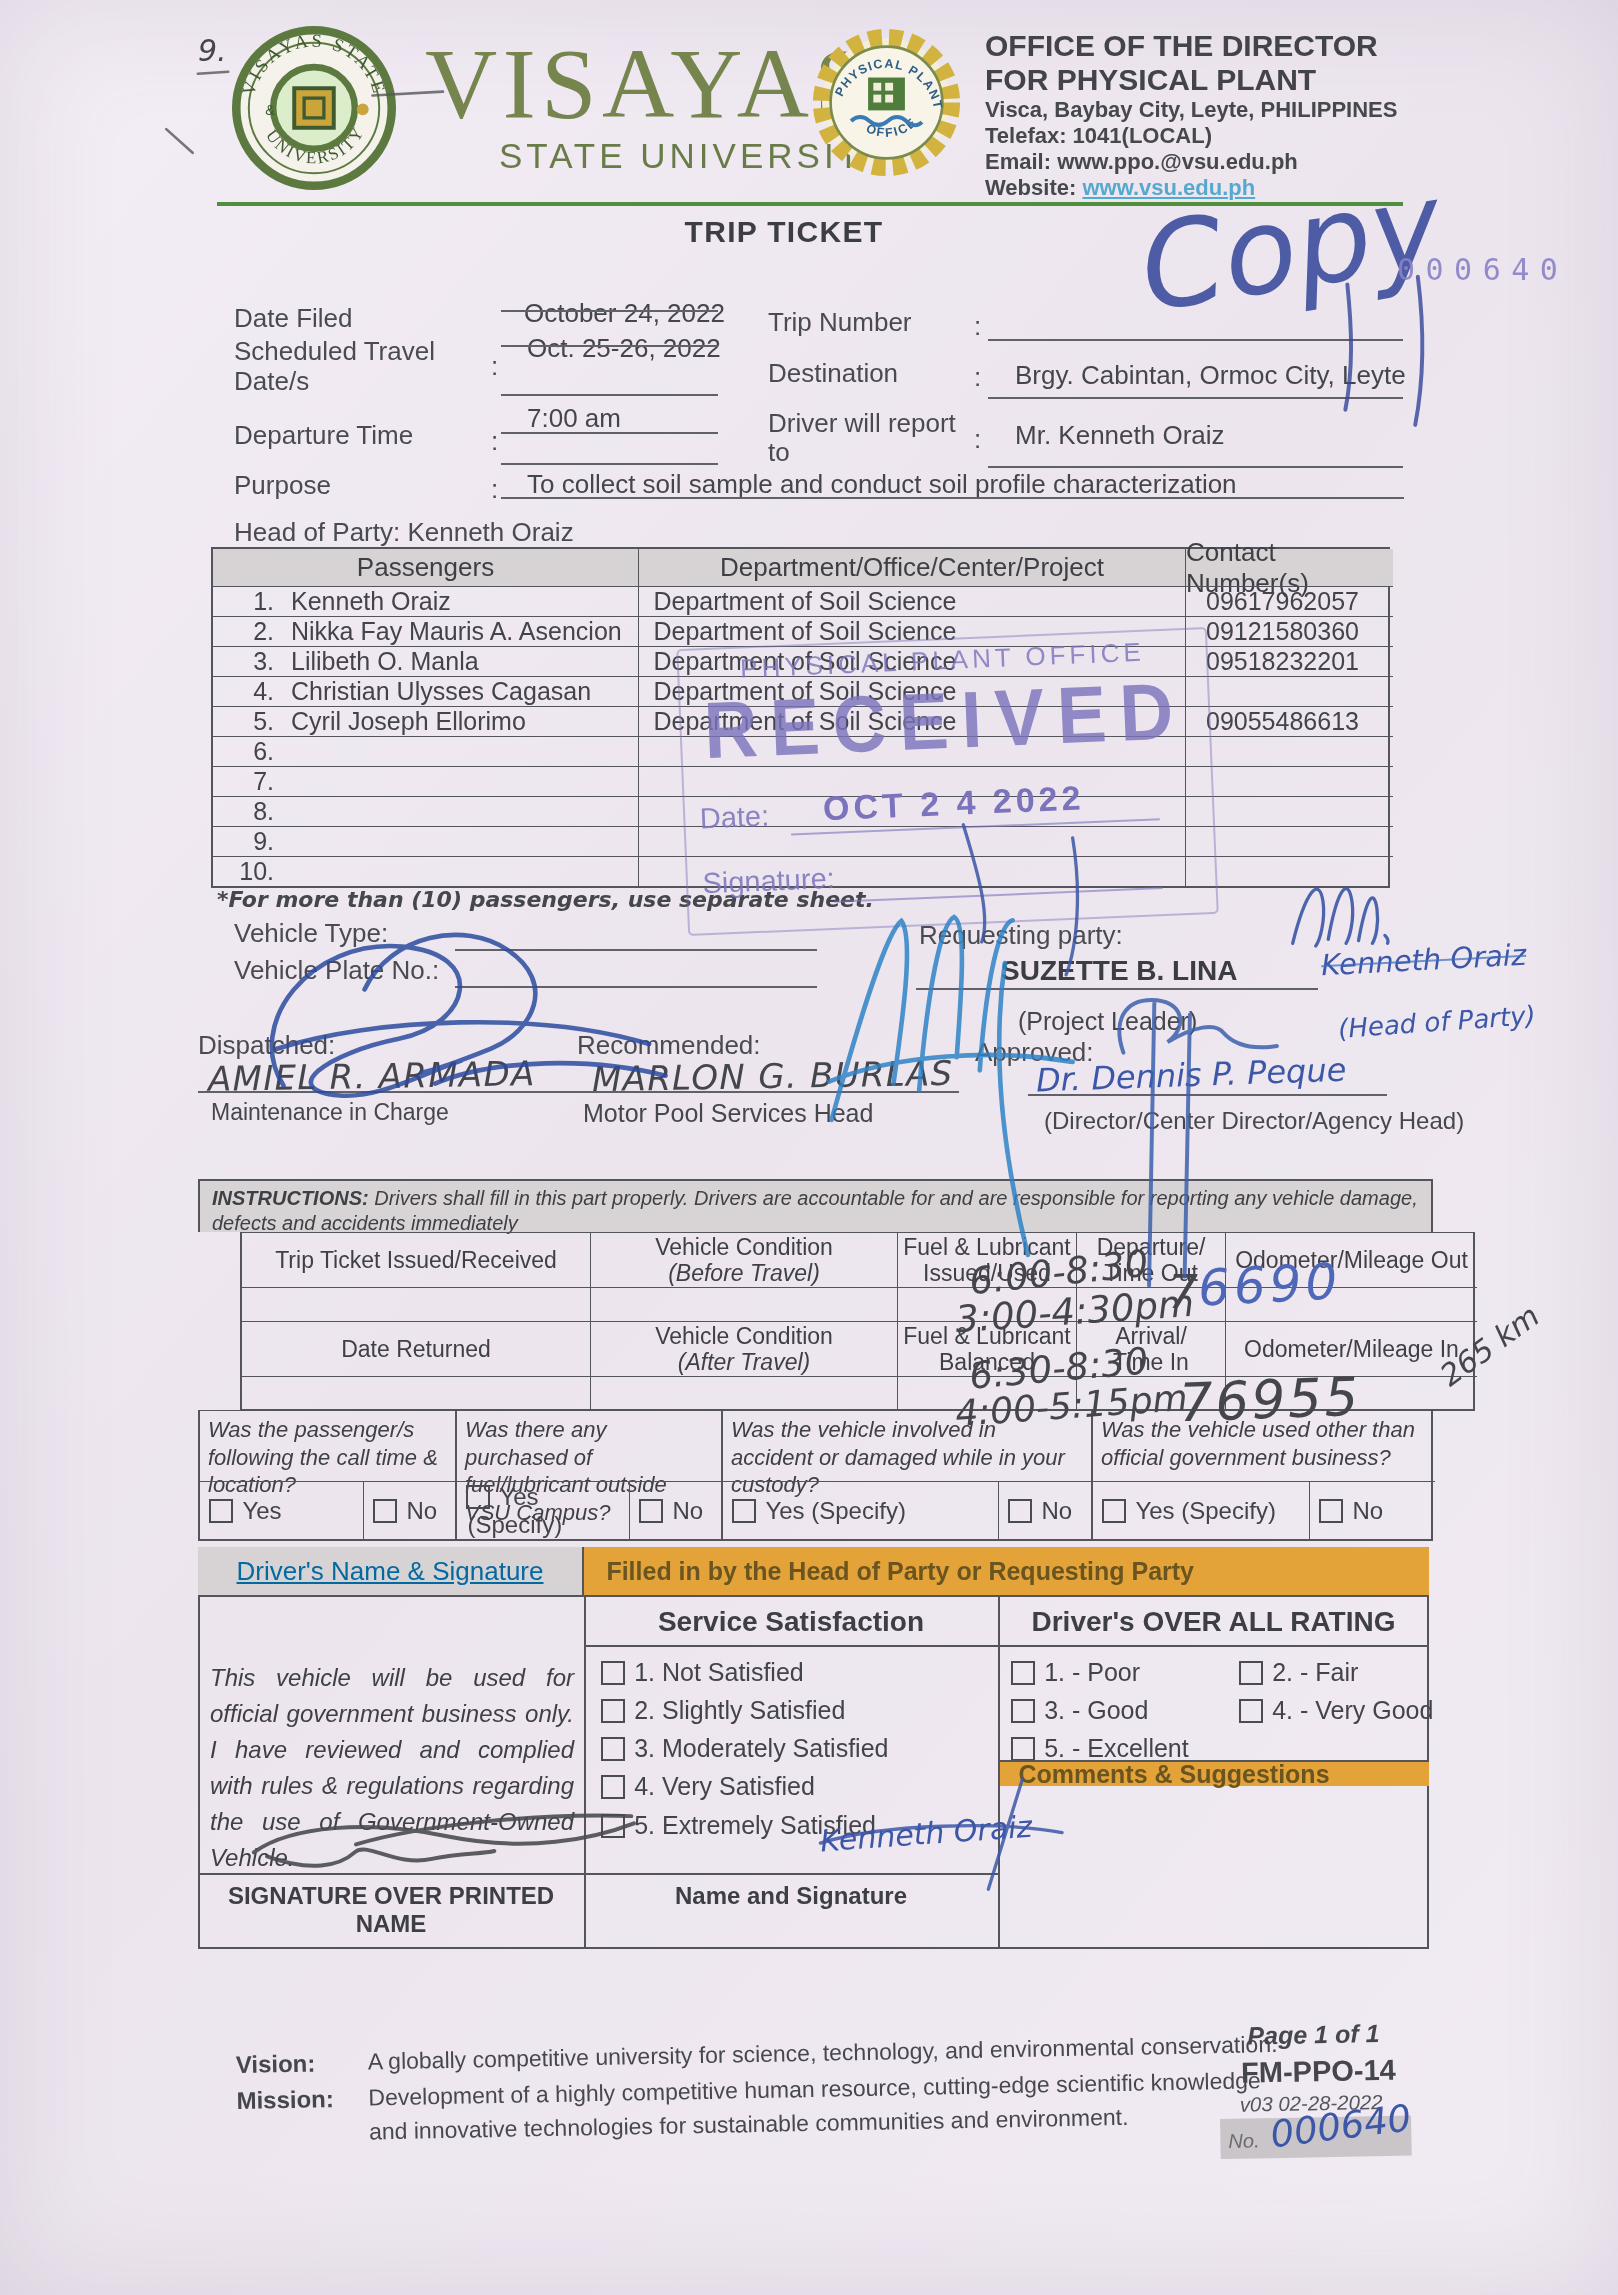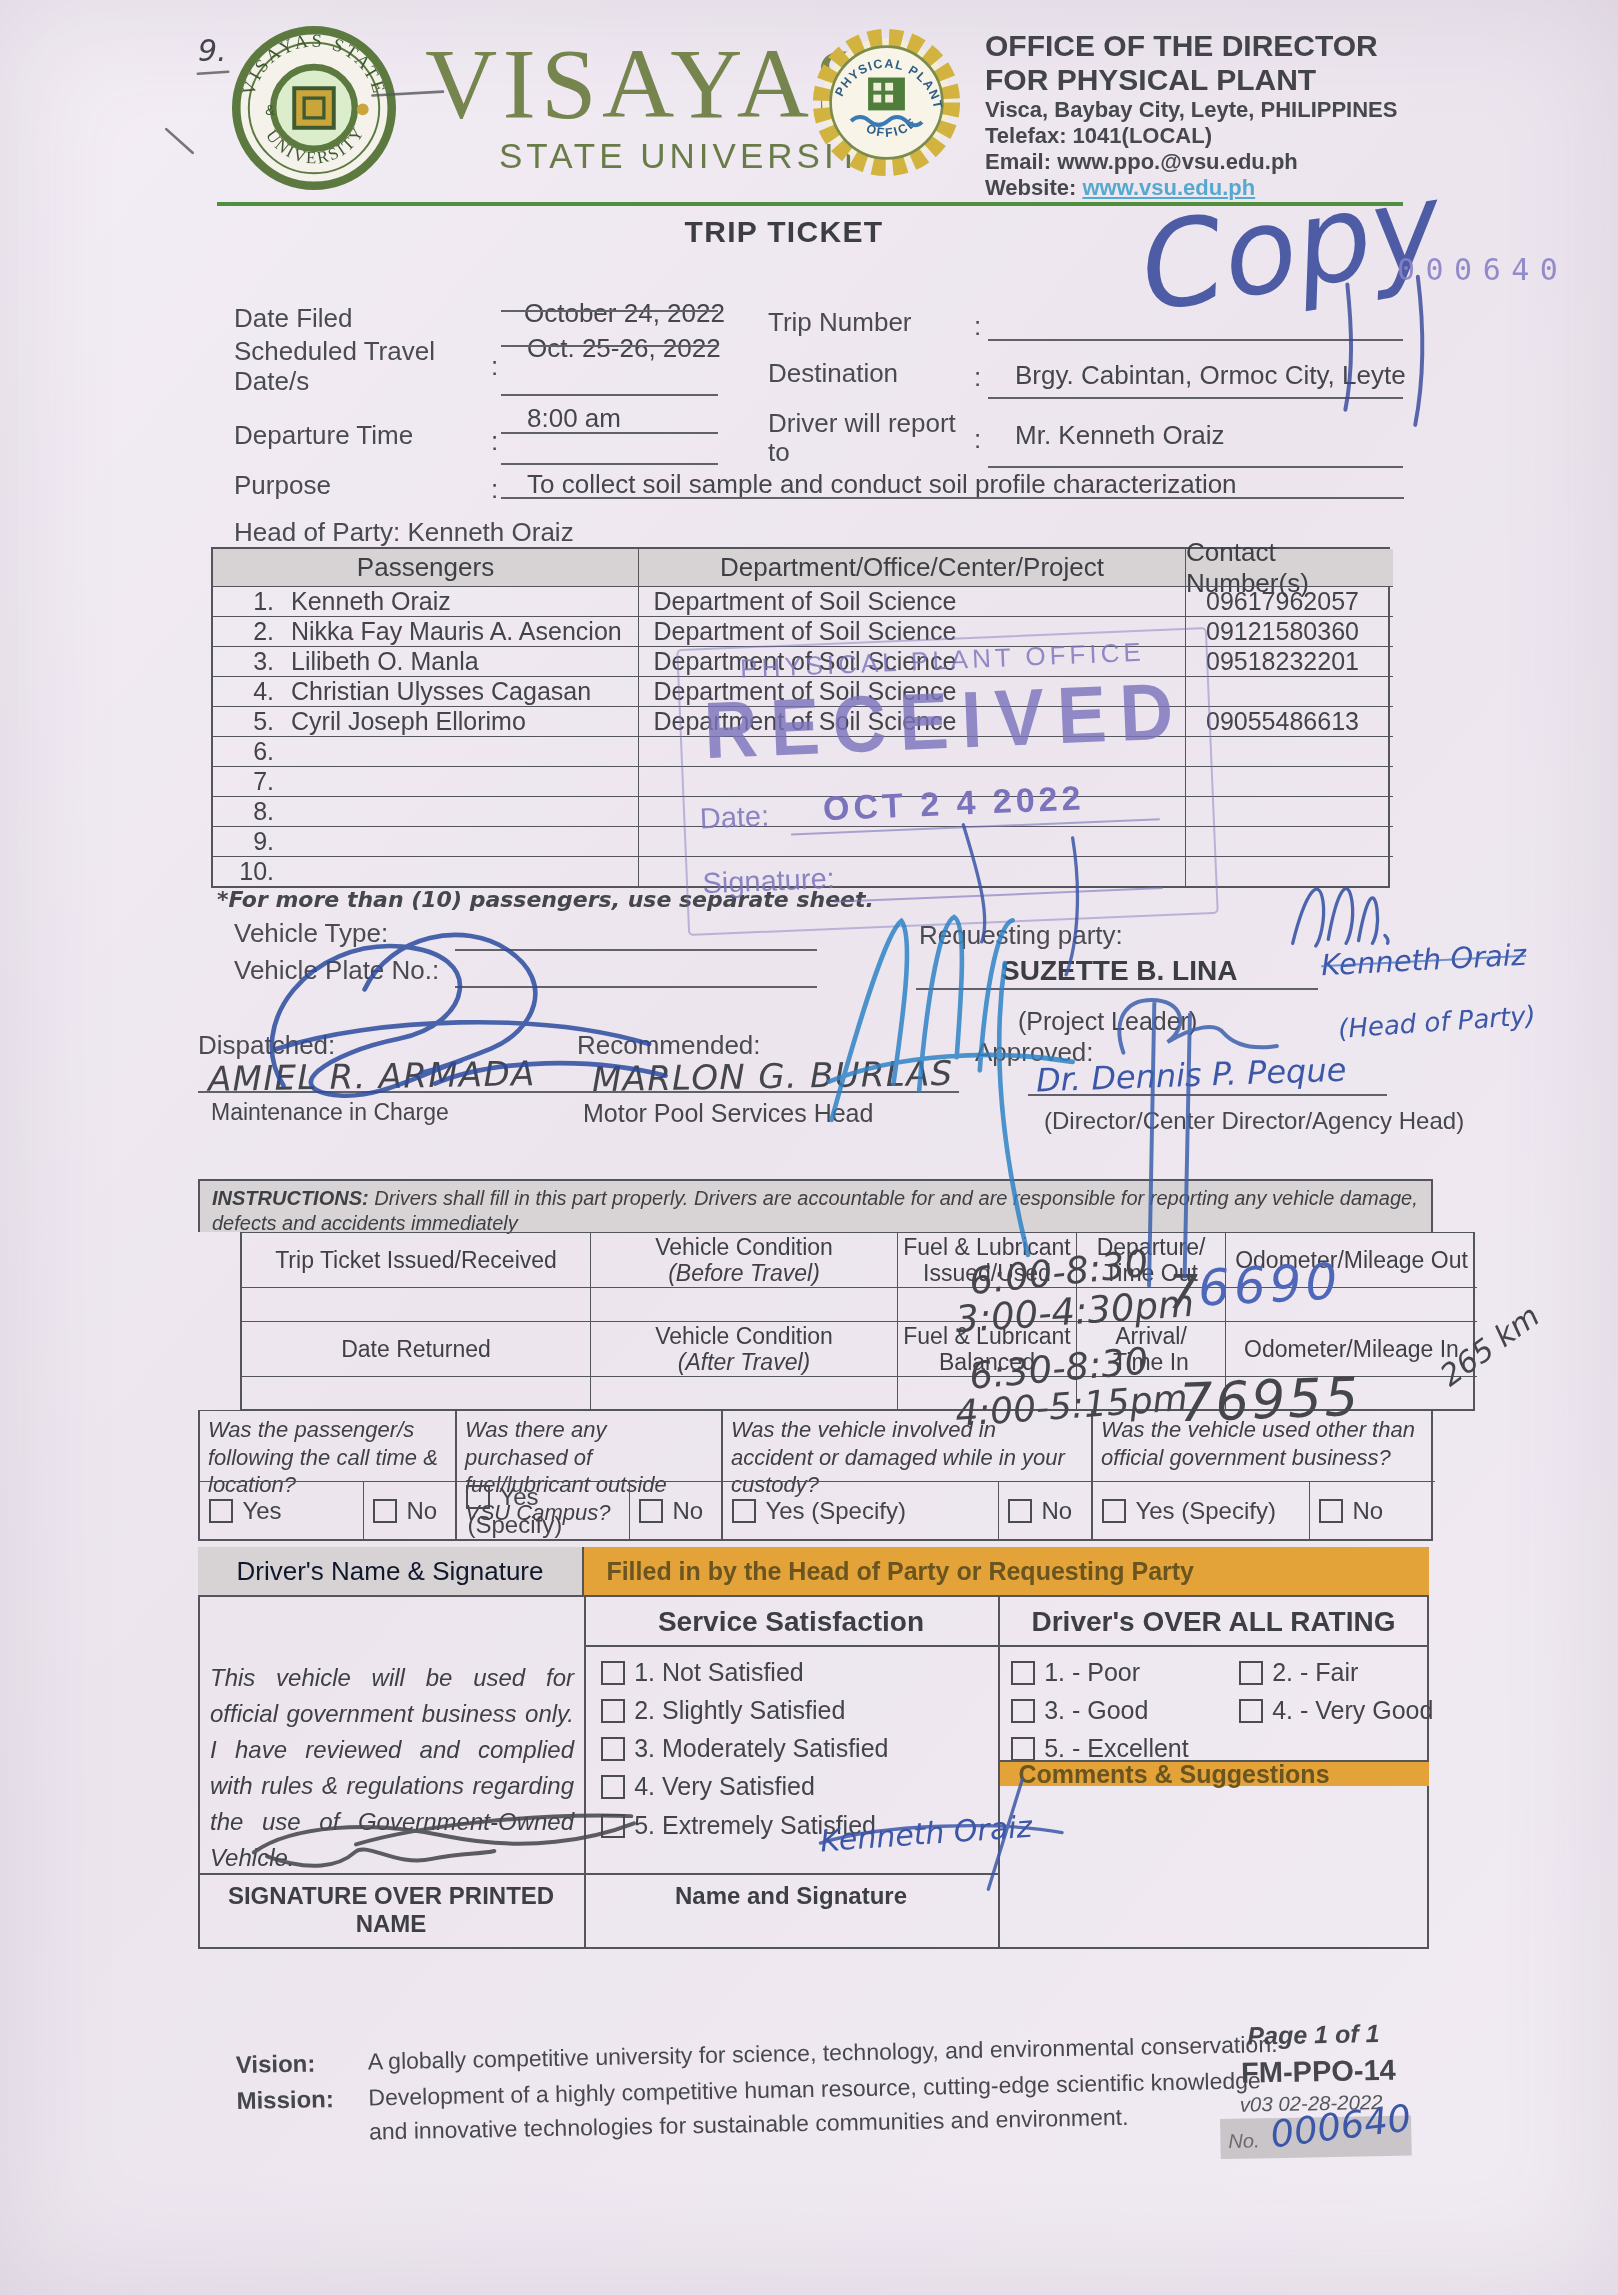--- a/index.html
+++ b/index.html
@@ -47,21 +47,21 @@
   .qtable{position:absolute;left:198px;top:1410px;width:1235px;border:2px solid #54555b;border-top:1.3px solid #54555b;box-sizing:border-box;}
   .qrow{display:grid;grid-template-columns:257px 266px 370px 343px;}
   .qrow>div{height:70px;border-right:2px solid #54555b;box-sizing:border-box;font-size:22px;font-style:italic;padding:5.3px 8px;line-height:1.25;color:#3f4045;}
   .qrow>div:last-child{border-right:none;}
   .orow{display:grid;grid-template-columns:164px 93px 173px 93px 276px 94px 217px 125px;}
   .orow>div{height:58px;border-top:1.3px solid #54555b;border-right:1.3px solid #54555b;box-sizing:border-box;display:flex;align-items:center;padding-left:9.2px;font-size:24px;color:#434449;}
   .orow>div:last-child{border-right:none;}
   .orow .grp{border-right:2px solid #54555b;}
   
   .btable{position:absolute;left:198px;top:1547px;width:1231px;height:402px;border:2px solid #54555b;box-sizing:border-box;}
-  .bhl{position:absolute;left:0;top:0;width:386px;height:50px;background:#d7d2d4;border-right:2px solid #54555b;border-bottom:2px solid #54555b;box-sizing:border-box;display:flex;align-items:center;justify-content:center;font-size:26px;color:#0f172a;}
+  .bhl{position:absolute;left:0;top:0;width:386px;height:50px;background:#d7d2d4;border-right:2px solid #54555b;border-bottom:2px solid #54555b;box-sizing:border-box;display:flex;align-items:center;justify-content:center;font-size:26px;color:#0369a1;text-decoration:underline;}
   .bhr{position:absolute;left:386px;top:0;width:841px;height:50px;background:#e3a338;border-bottom:2px solid #54555b;box-sizing:border-box;display:flex;align-items:center;padding-left:22.4px;font-size:25px;font-weight:bold;color:#6a5420;}
   .vline{position:absolute;width:0;border-left:2px solid #54555b;}
   .hline{position:absolute;height:0;border-top:2px solid #54555b;}
   .sectitle{position:absolute;font-size:28px;font-weight:bold;color:#3e3f44;text-align:center;}
   .cbrow{position:absolute;display:flex;align-items:center;font-size:25px;color:#434449;}
   .obar{position:absolute;background:#e3a338;display:flex;align-items:center;padding-left:18.4px;font-size:25px;font-weight:bold;color:#6a5420;box-sizing:border-box;}
   .caption{position:absolute;font-size:24px;font-weight:bold;color:#3e3f44;text-align:center;}
   .pledge{position:absolute;left:210px;top:1660px;width:364px;font-size:24px;font-style:italic;text-align:justify;line-height:1.5;color:#3f4045;}
   
   .footer{position:absolute;left:0;top:2023px;width:1619px;height:198px;transform:rotate(-1.1deg);}
@@ -134,21 +134,21 @@
 
   <div class="a lbl" style="left:234px;top:336px;">Scheduled Travel</div>
   <div class="a lbl" style="left:234px;top:366px;">Date/s</div>
   <div class="a colon" style="left:491px;top:351px;">:</div>
   <div class="a val" style="left:527px;top:333px;">Oct. 25-26, 2022</div>
   <div class="ln" style="left:501px;top:345px;width:217px;"></div>
   <div class="ln" style="left:501px;top:394px;width:217px;"></div>
 
   <div class="a lbl" style="left:234px;top:420px;">Departure Time</div>
   <div class="a colon" style="left:491px;top:426px;">:</div>
-  <div class="a val" style="left:527px;top:403px;">8:00 am</div>
+  <div class="a val" style="left:527px;top:403px;">7:00 am</div>
   <div class="ln" style="left:501px;top:432px;width:217px;"></div>
   <div class="ln" style="left:501px;top:463px;width:217px;"></div>
 
   <div class="a lbl" style="left:234px;top:470px;">Purpose</div>
   <div class="a colon" style="left:491px;top:474px;">:</div>
   <div class="a val" style="left:527px;top:469px;width:870px;">To collect soil sample and conduct soil profile characterization</div>
   <div class="ln" style="left:501px;top:497px;width:903px;"></div>
 
   <div class="a lbl" style="left:768px;top:307px;">Trip Number</div>
   <div class="a colon" style="left:974px;top:311px;">:</div>

